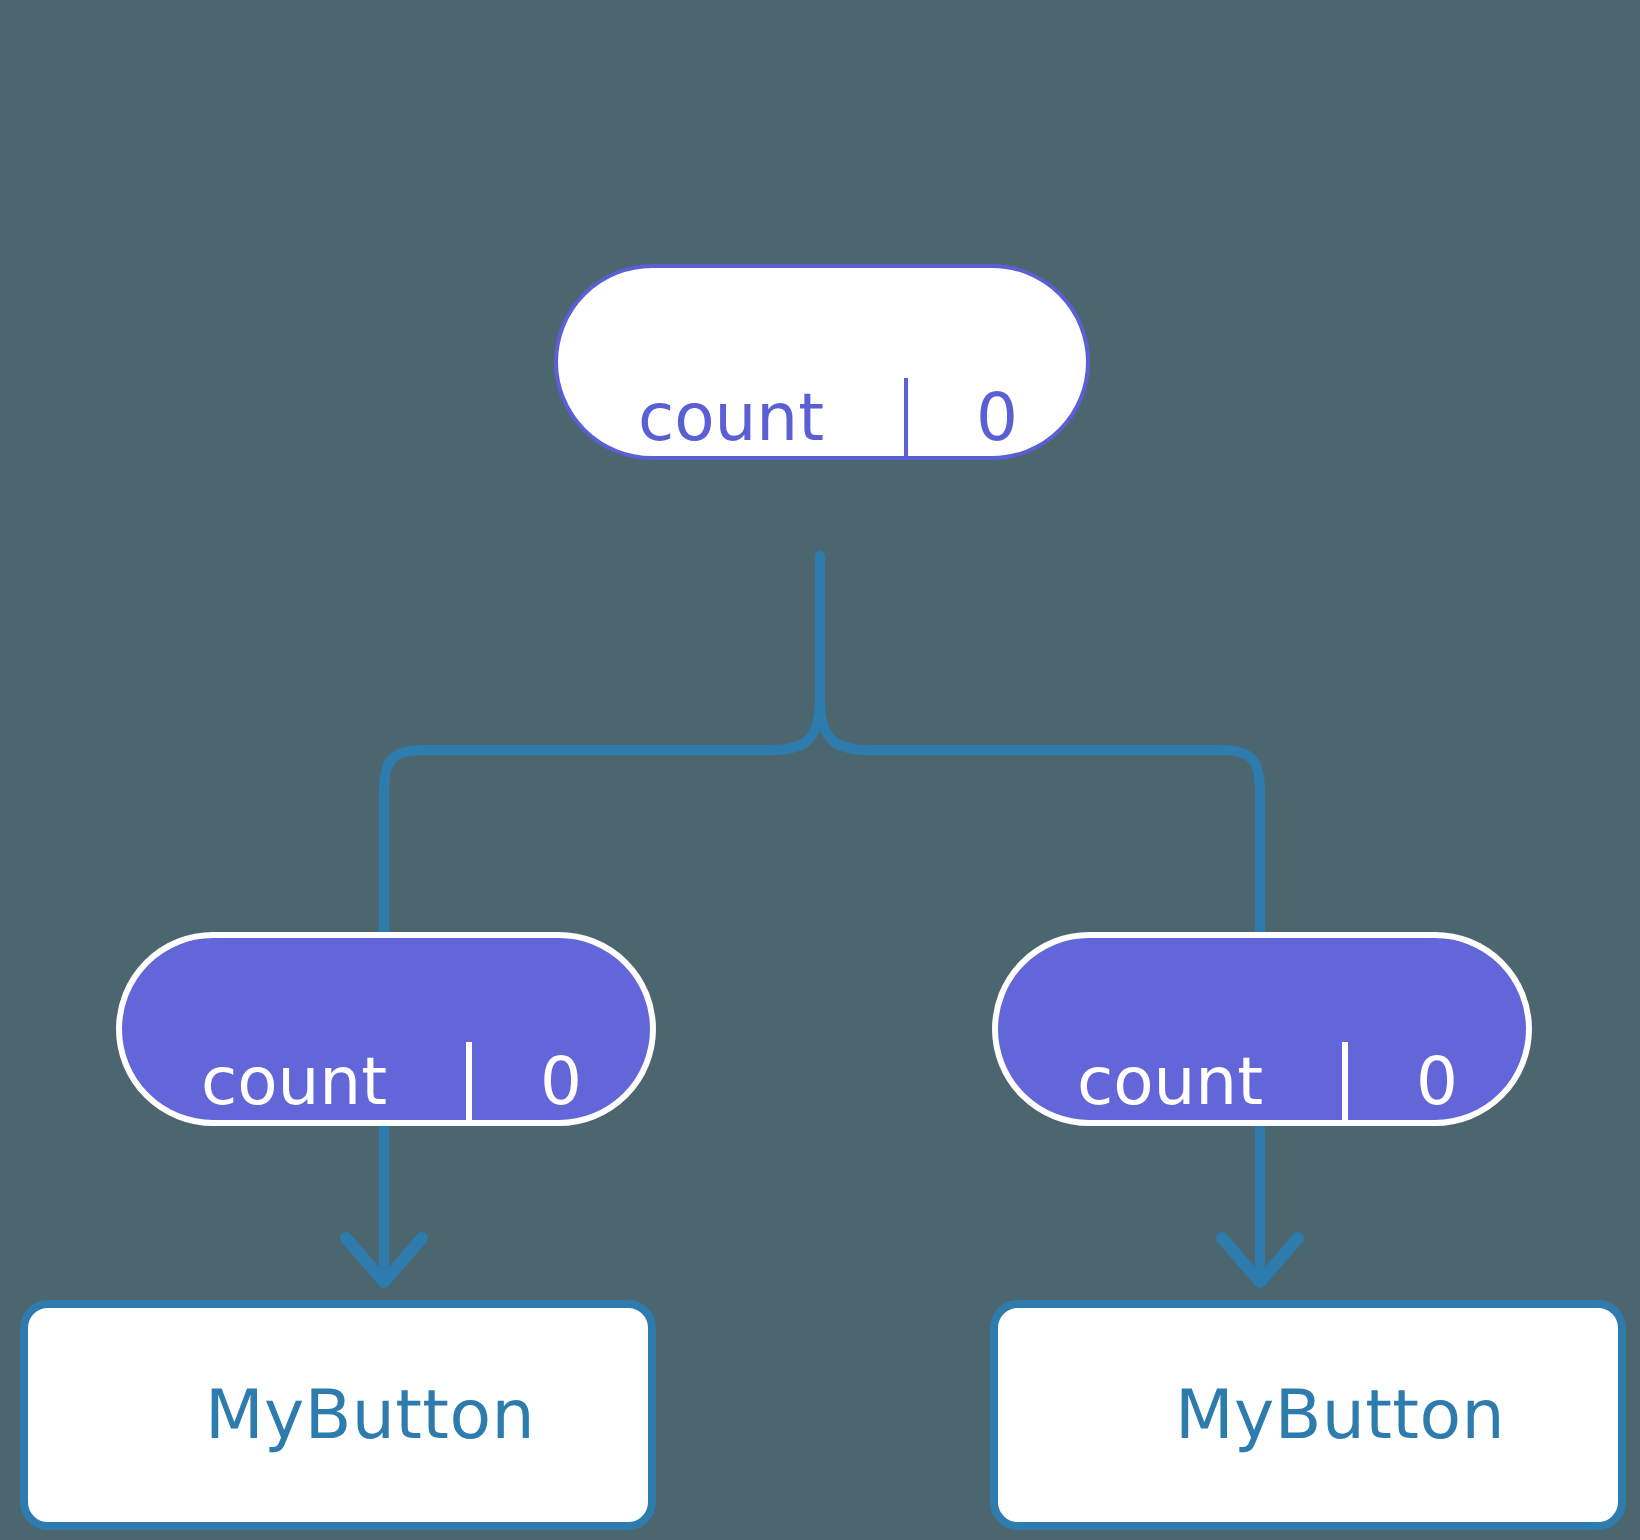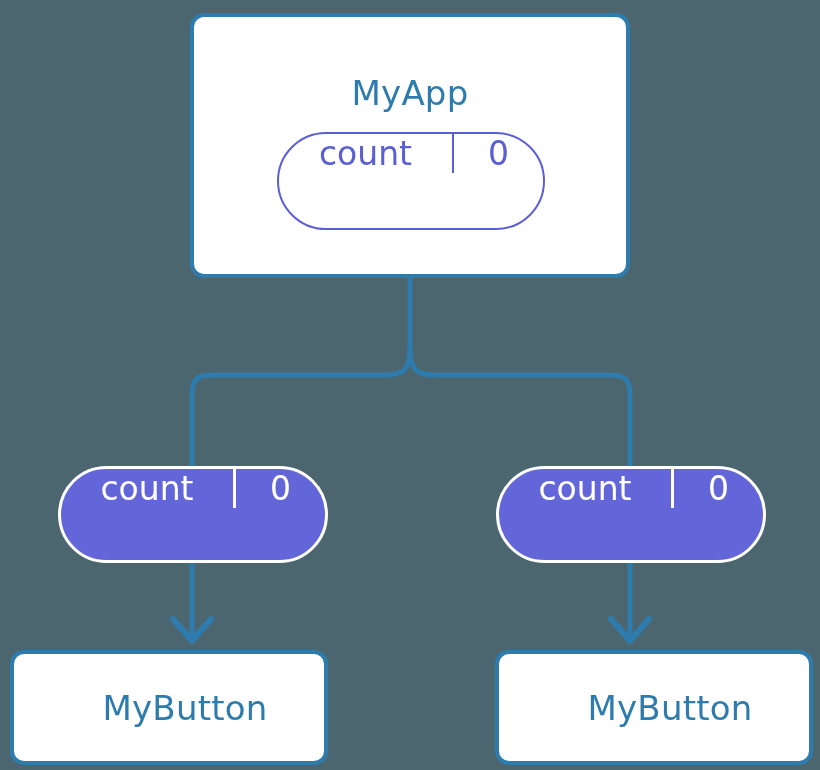--- a/index.html
+++ b/index.html
@@ -65,21 +65,21 @@
   }
   .btn-title {
     top: 34px;
     margin-left: 16px;
   }
 
   
   .pill {
     position: absolute;
     display: flex;
-    align-items: flex-start;
+    align-items: flex-end;
     box-sizing: border-box;
     border-radius: 999px;
     overflow: hidden;
   }
   .pill .pill-key,
   .pill .pill-val {
     display: flex;
     align-items: center;
     justify-content: center;
     font-size: 33px;
@@ -153,23 +153,20 @@
              C 626 375, 630 380, 630 396
              L 630 468" fill="none" stroke="#2d7cad" stroke-width="5" stroke-linecap="round"></path>
 
     <path d="M 192 563 L 192 641" fill="none" stroke="#2d7cad" stroke-width="5" stroke-linecap="round"></path>
     <path d="M 173 619 L 192 641 L 211 619" fill="none" stroke="#2d7cad" stroke-width="6" stroke-linecap="round" stroke-linejoin="round"></path>
 
     <path d="M 630 563 L 630 641" fill="none" stroke="#2d7cad" stroke-width="5" stroke-linecap="round"></path>
     <path d="M 611 619 L 630 641 L 649 619" fill="none" stroke="#2d7cad" stroke-width="6" stroke-linecap="round" stroke-linejoin="round"></path>
   </svg>
 
-  <div class="comp-box" id="root-box">
-    <div class="comp-title" id="root-title">MyApp</div>
-  </div>
 
   <div class="pill pill-outline" id="root-pill">
     <div class="pill-key">count</div>
     <div class="pill-val">0</div>
   </div>
 
   <div class="pill pill-filled" id="pill-left">
     <div class="pill-key">count</div>
     <div class="pill-val">0</div>
   </div>

